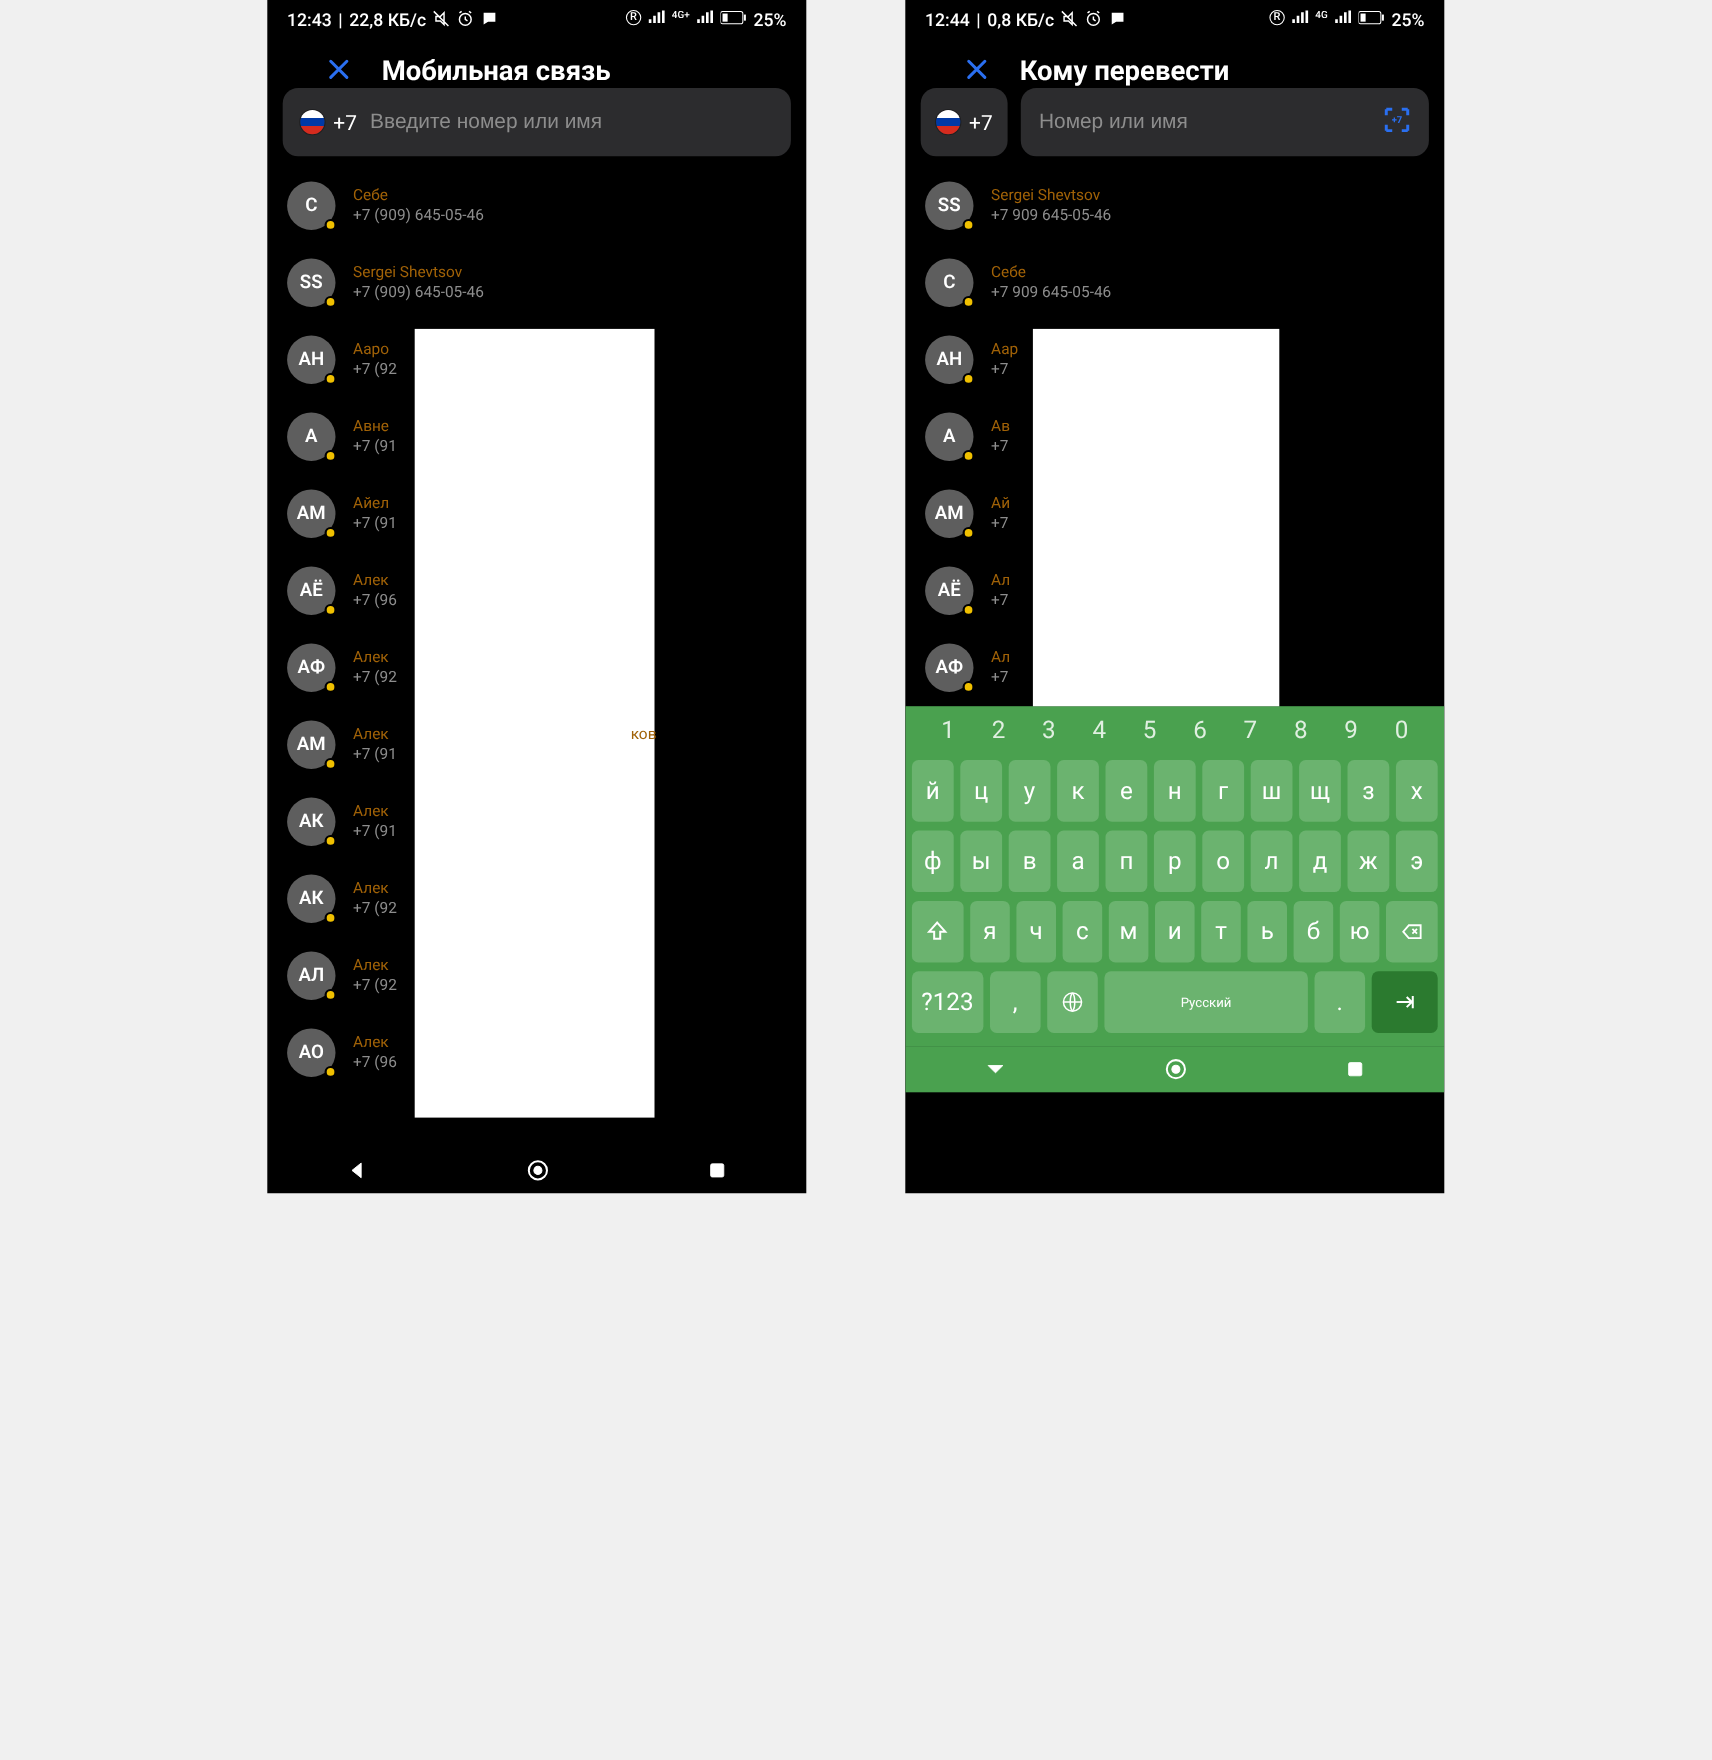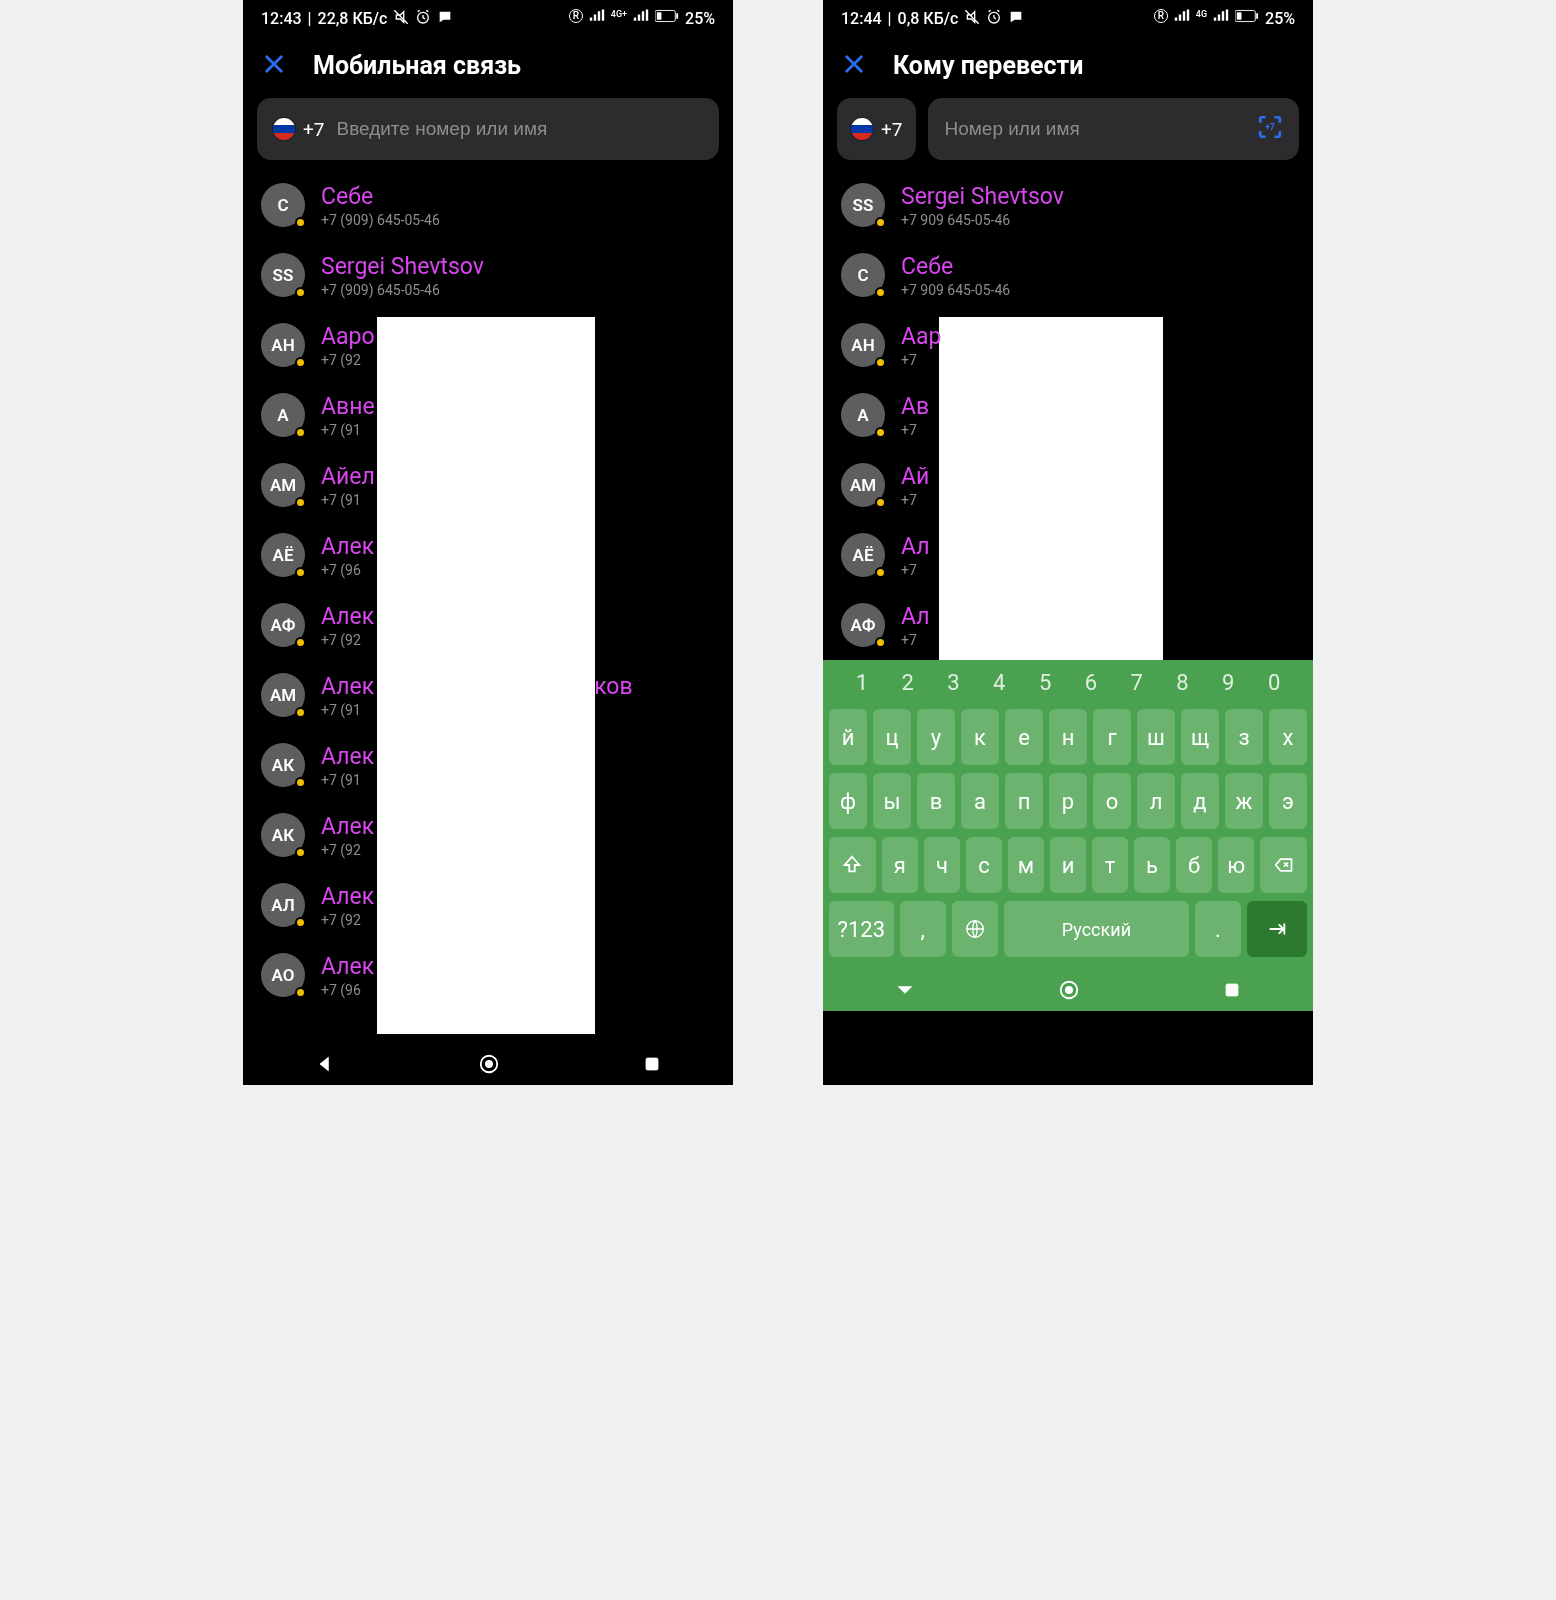--- a/index.html
+++ b/index.html
@@ -32,22 +32,23 @@
   }
   .status-left, .status-right {
     display: flex;
     align-items: flex-start;
     gap: 6px;
   }
   .status-right svg, .status-left svg { fill: #fff; }
   .header {
     display: flex;
     align-items: center;
-    padding: 14px 20px 18px 20px;
+    padding: 14px 20px 0 20px;
     gap: 28px;
+    margin-left: 34px;
   }
   .close-x {
     color: #2a6ff0;
     font-size: 30px;
     font-weight: 300;
     line-height: 1;
   }
   .title {
     font-size: 25px;
     font-weight: 700;
@@ -127,21 +128,21 @@
     position: absolute;
     right: -1px;
     bottom: -1px;
     width: 11px;
     height: 11px;
     border-radius: 50%;
     background: #f0c000;
     border: 2px solid #000;
   }
   .contact-text { display: flex; flex-direction: column; gap: 2px; min-width: 0; }
-  .contact-name { font-size: 23px; color: #d946ef; white-space: nowrap; }
+  .contact-name { font-size: 14px; color: #a16207; white-space: nowrap; }
   .contact-sub { font-size: 14px; color: #8d8d8d; white-space: nowrap; }
   .censor {
     position: absolute;
     background: #fff;
   }
   .censor1 { left: 134px; top: 0; width: 218px; height: 700px; }
   .censor2 { left: 116px; top: 0; width: 224px; height: 360px; }
   .nav-bar {
     height: 42px;
     display: flex;
@@ -171,21 +172,21 @@
     flex: 1;
     display: flex;
     align-items: center;
     justify-content: center;
     color: #fff;
     font-size: 22px;
     min-width: 0;
   }
   .kb-key.wide { flex: 1.4; text-align: right; }
   .kb-key.shift, .kb-key.back { flex: 1.3; }
-  .kb-space { flex: 4; font-size: 18px; }
+  .kb-space { flex: 4; font-size: 12px; }
   .kb-enter { background: #2b7a2f; flex: 1.3; }
 </style>
 </head>
 <body>
 
 <div class="phone">
   <div class="status-bar">
     <div class="status-left">
       <span>12:43</span>
       <span>|</span>

